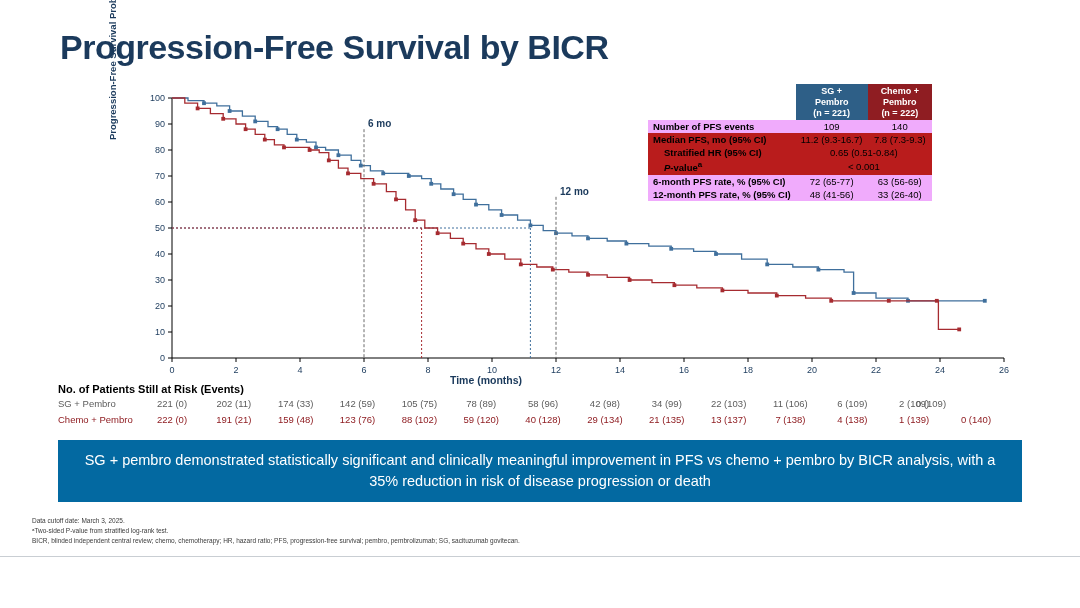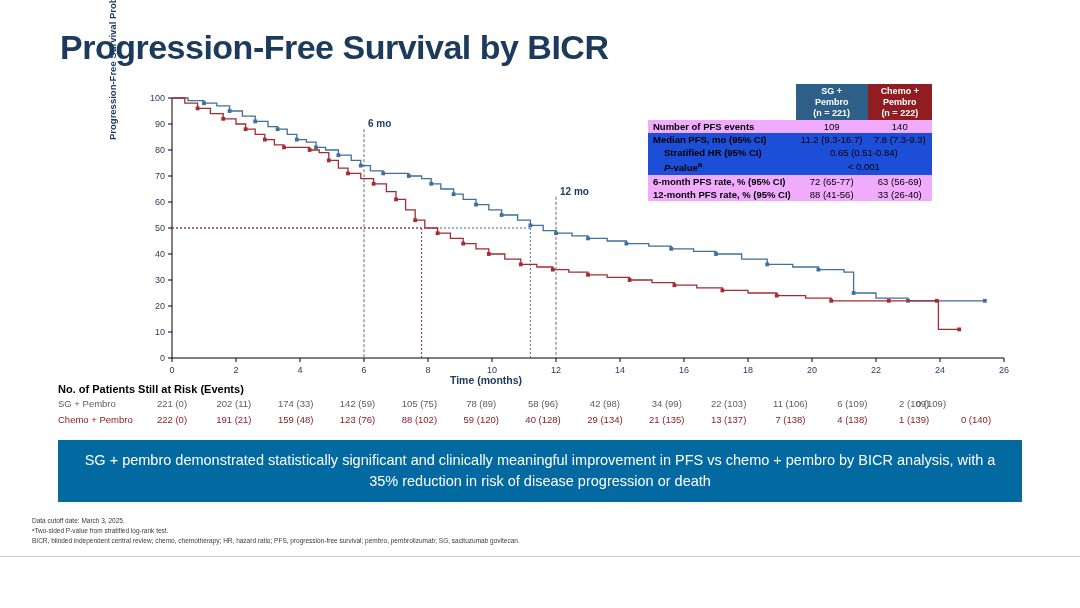--- a/index.html
+++ b/index.html
@@ -101,21 +101,21 @@
   }
   .res-table td.lbl.sub {
     font-weight: bold;
     padding-left: 16px;
   }
   .res-table td.val {
     text-align: center;
     white-space: nowrap;
   }
   .row-shade td { background: #f0abfc; }
-  .row-plain td { background: #1d4ed8; }
+  .row-plain td { background: #b91c1c; }
   .res-table .span2 { text-align: center; margin-top: 16px; }
 
   
   .risk {
     position: absolute;
     left: 58px;
     top: 383px;
     width: 980px;
     font-size: 9.5px;
     color: #333;
@@ -361,21 +361,21 @@
           <td class="lbl sub"><i>P</i>-value<sup>a</sup></td>
           <td colspan="2" class="val span2">&lt; 0.001</td>
         </tr>
         <tr class="row-shade">
           <td class="lbl">6-month PFS rate, % (95% CI)</td>
           <td class="val">72 (65-77)</td>
           <td class="val">63 (56-69)</td>
         </tr>
         <tr class="row-shade">
           <td class="lbl">12-month PFS rate, % (95% CI)</td>
-          <td class="val">88 (41-56)</td>
+          <td class="val">48 (41-56)</td>
           <td class="val">33 (26-40)</td>
         </tr>
       </tbody>
   </table>
 
   <div class="risk">
     <div class="risk-title">No. of Patients Still at Risk (Events)</div>
     <div class="risk-row">
       <div class="risk-label sg">SG + Pembro</div>
       <div class="risk-vals sg" id="riskSg">

